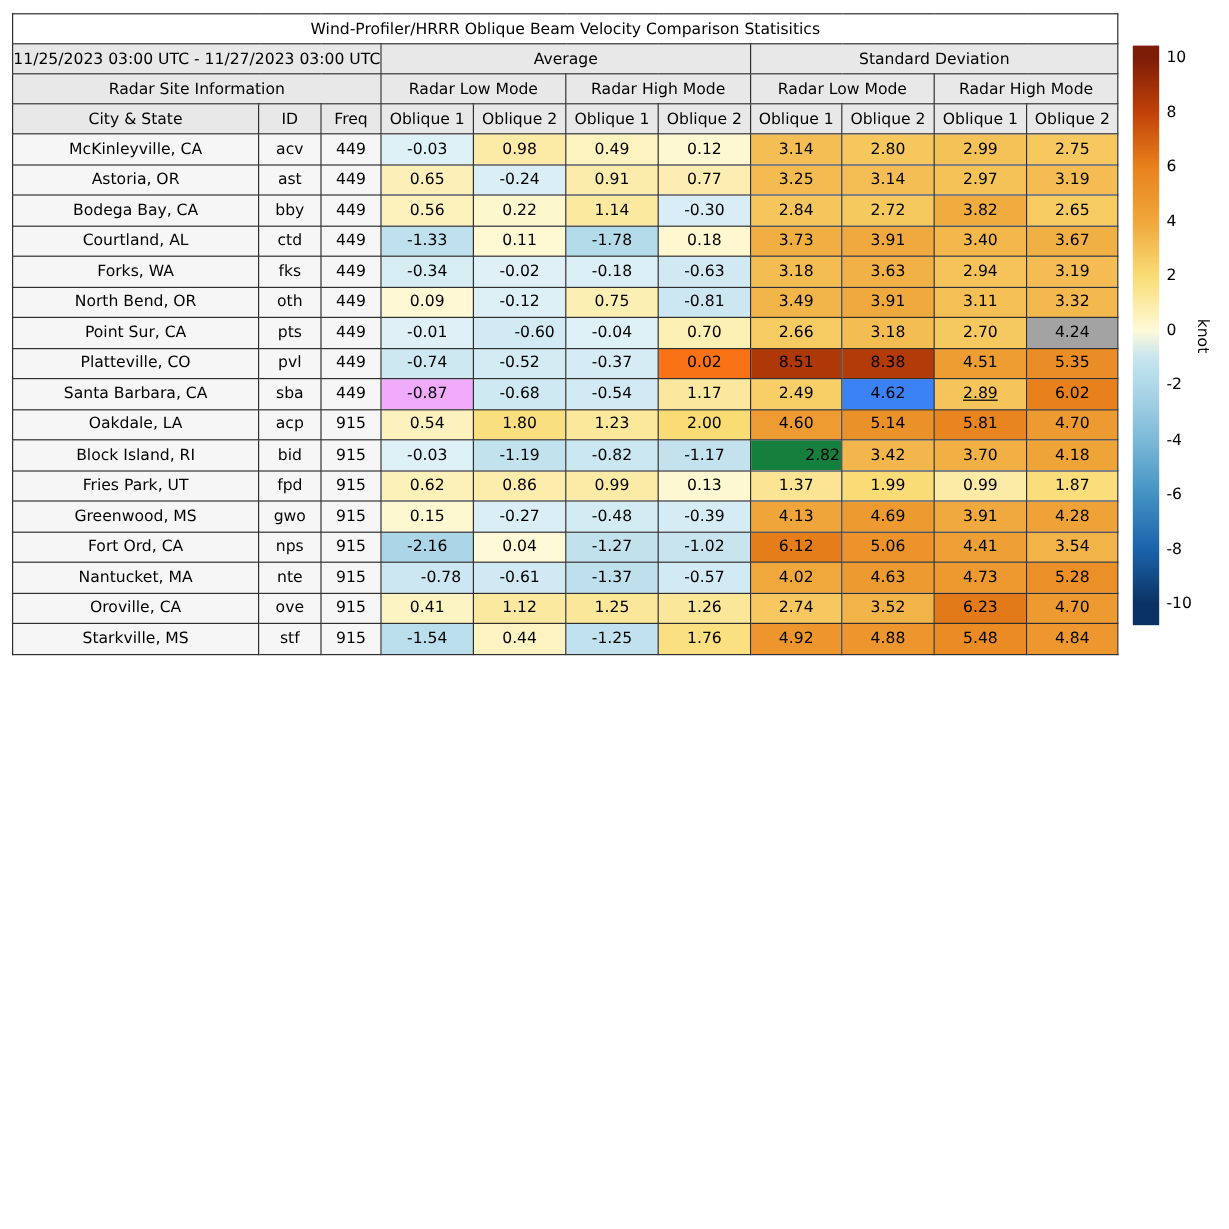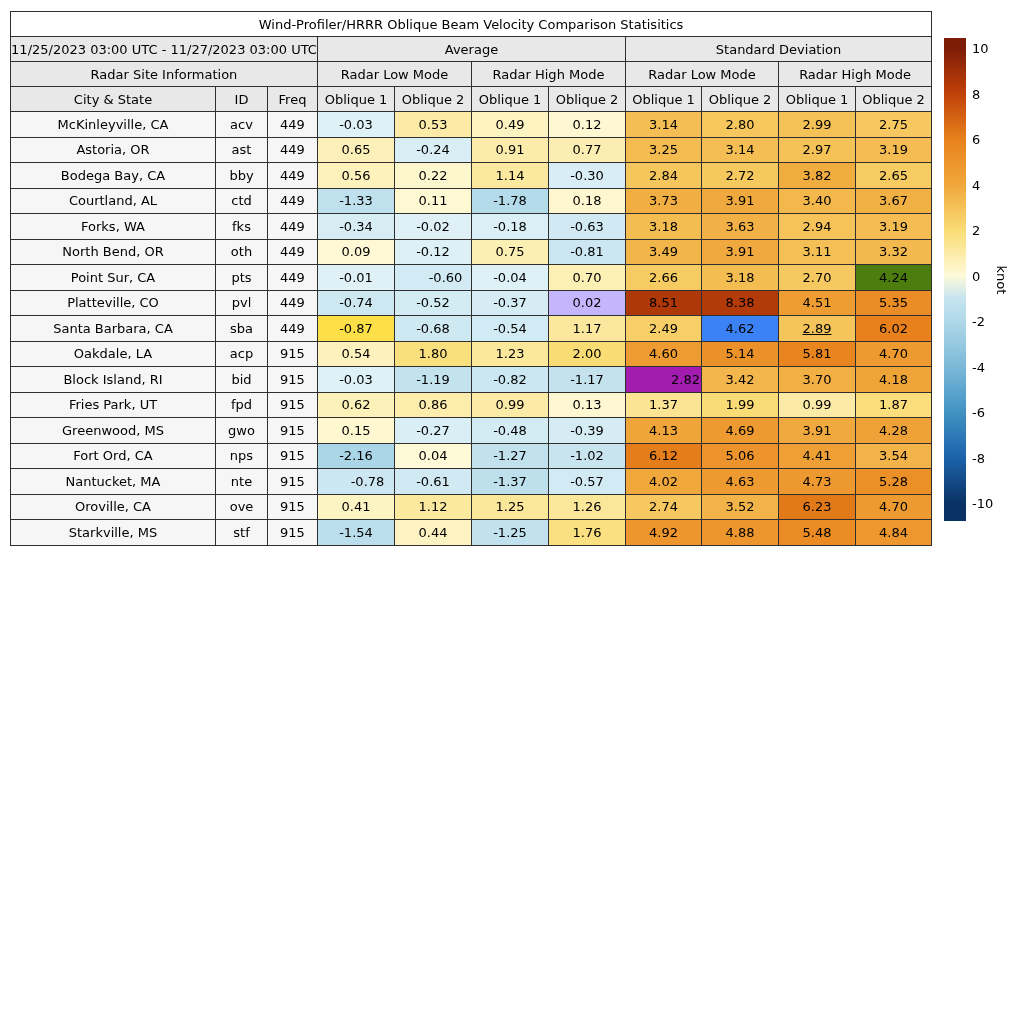--- a/index.html
+++ b/index.html
@@ -80,21 +80,21 @@
         <td class="hcell">Oblique 1</td>
         <td class="hcell">Oblique 2</td>
       </tr>
     </thead>
     <tbody>
         <tr>
           <td class="site-cell">McKinleyville, CA</td>
           <td class="site-cell">acv</td>
           <td class="site-cell">449</td>
           <td class="value-cell" style="background: rgb(222, 241, 247);">-0.03</td>
-          <td class="value-cell" style="background: rgb(252, 235, 167);">0.53</td>
+          <td class="value-cell" style="background: rgb(252, 235, 167);">0.98</td>
           <td class="value-cell" style="background: rgb(253, 243, 192);">0.49</td>
           <td class="value-cell" style="background: rgb(254, 248, 210);">0.12</td>
           <td class="value-cell" style="background: rgb(244, 190, 84);">3.14</td>
           <td class="value-cell" style="background: rgb(245, 199, 93);">2.80</td>
           <td class="value-cell" style="background: rgb(245, 194, 88);">2.99</td>
           <td class="value-cell" style="background: rgb(246, 200, 95);">2.75</td>
         </tr>
         <tr>
           <td class="site-cell">Astoria, OR</td>
           <td class="site-cell">ast</td>
@@ -164,40 +164,40 @@
           <td class="site-cell">Point Sur, CA</td>
           <td class="site-cell">pts</td>
           <td class="site-cell">449</td>
           <td class="value-cell" style="background: rgb(223, 241, 247);">-0.01</td>
           <td class="value-cell" style="background: rgb(209, 234, 243); padding-left: 25px;">-0.60</td>
           <td class="value-cell" style="background: rgb(222, 241, 247);">-0.04</td>
           <td class="value-cell" style="background: rgb(252, 240, 181);">0.70</td>
           <td class="value-cell" style="background: rgb(246, 203, 97);">2.66</td>
           <td class="value-cell" style="background: rgb(244, 189, 82);">3.18</td>
           <td class="value-cell" style="background: rgb(246, 201, 96);">2.70</td>
-          <td class="value-cell" style="background: #4d7c0f;">4.24</td>
+          <td class="value-cell" style="background: #a3a3a3;">4.24</td>
         </tr>
         <tr>
           <td class="site-cell">Platteville, CO</td>
           <td class="site-cell">pvl</td>
           <td class="site-cell">449</td>
           <td class="value-cell" style="background: rgb(205, 232, 241);">-0.74</td>
           <td class="value-cell" style="background: rgb(211, 235, 243);">-0.52</td>
           <td class="value-cell" style="background: rgb(214, 236, 244);">-0.37</td>
-          <td class="value-cell" style="background: #c4b5fd;">0.02</td>
+          <td class="value-cell" style="background: #f97316;">0.02</td>
           <td class="value-cell" style="background: rgb(175, 56, 8);">8.51</td>
           <td class="value-cell" style="background: rgb(179, 58, 9);">8.38</td>
           <td class="value-cell" style="background: rgb(238, 157, 51);">4.51</td>
           <td class="value-cell" style="background: rgb(235, 141, 38);">5.35</td>
         </tr>
         <tr>
           <td class="site-cell">Santa Barbara, CA</td>
           <td class="site-cell">sba</td>
           <td class="site-cell">449</td>
-          <td class="value-cell" style="background: #fde047;">-0.87</td>
+          <td class="value-cell" style="background: #f0abfc;">-0.87</td>
           <td class="value-cell" style="background: rgb(207, 233, 242);">-0.68</td>
           <td class="value-cell" style="background: rgb(210, 234, 243);">-0.54</td>
           <td class="value-cell" style="background: rgb(251, 232, 158);">1.17</td>
           <td class="value-cell" style="background: rgb(247, 207, 102);">2.49</td>
           <td class="value-cell" style="background: #3b82f6;">4.62</td>
           <td class="value-cell" style="background: rgb(245, 196, 91); text-decoration: underline;">2.89</td>
           <td class="value-cell" style="background: rgb(232, 128, 28);">6.02</td>
         </tr>
         <tr>
           <td class="site-cell">Oakdale, LA</td>
@@ -213,21 +213,21 @@
           <td class="value-cell" style="background: rgb(237, 154, 48);">4.70</td>
         </tr>
         <tr>
           <td class="site-cell">Block Island, RI</td>
           <td class="site-cell">bid</td>
           <td class="site-cell">915</td>
           <td class="value-cell" style="background: rgb(222, 241, 247);">-0.03</td>
           <td class="value-cell" style="background: rgb(194, 226, 238);">-1.19</td>
           <td class="value-cell" style="background: rgb(203, 231, 241);">-0.82</td>
           <td class="value-cell" style="background: rgb(195, 226, 238);">-1.17</td>
-          <td class="value-cell" style="background: #a21caf; padding-left: 44px;">2.82</td>
+          <td class="value-cell" style="background: #15803d; padding-left: 44px;">2.82</td>
           <td class="value-cell" style="background: rgb(243, 182, 76);">3.42</td>
           <td class="value-cell" style="background: rgb(241, 175, 68);">3.70</td>
           <td class="value-cell" style="background: rgb(239, 164, 56);">4.18</td>
         </tr>
         <tr>
           <td class="site-cell">Fries Park, UT</td>
           <td class="site-cell">fpd</td>
           <td class="site-cell">915</td>
           <td class="value-cell" style="background: rgb(252, 241, 185);">0.62</td>
           <td class="value-cell" style="background: rgb(252, 237, 173);">0.86</td>

